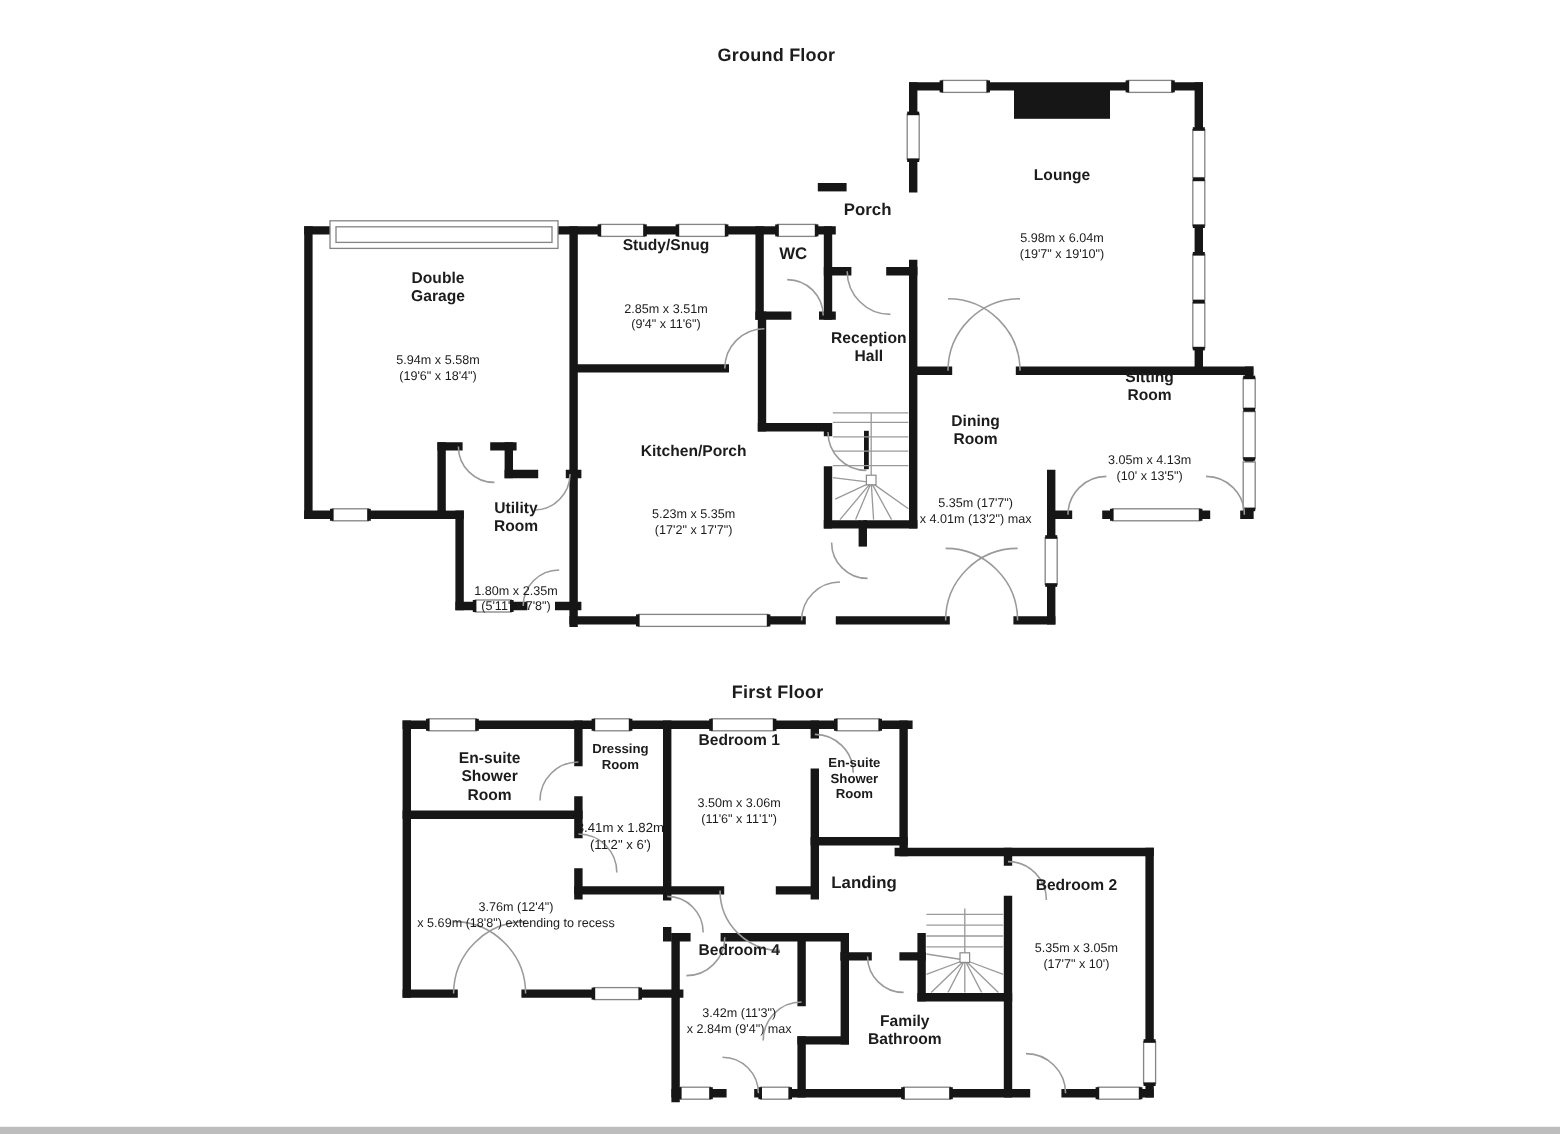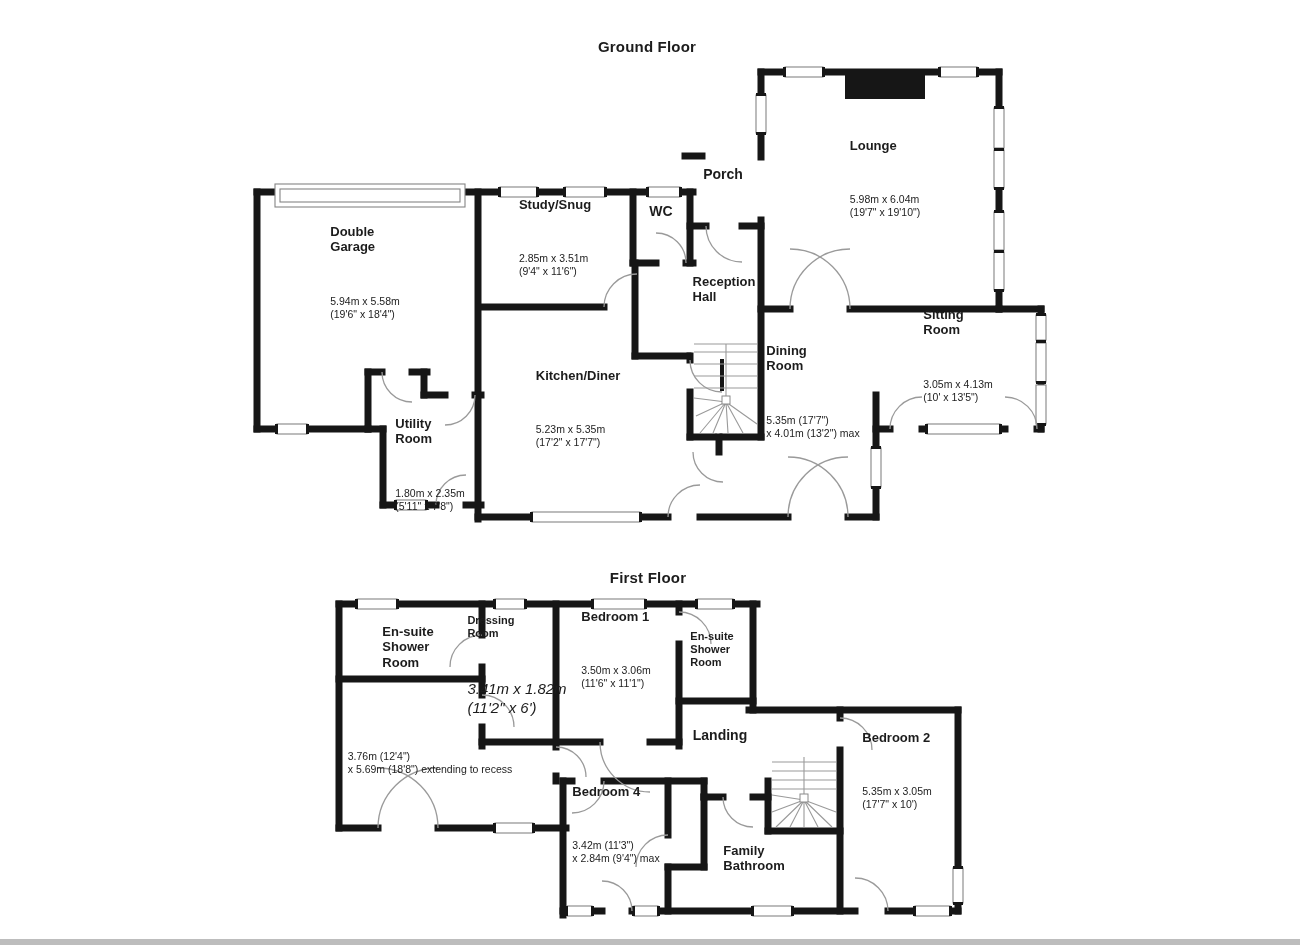--- a/index.html
+++ b/index.html
@@ -2,25 +2,25 @@
 <html><head>
 <meta charset="utf-8">
 <style>
   html,body{margin:0;padding:0;background:#ffffff;}
   body{width:1300px;height:945px;position:relative;overflow:hidden;
        font-family:"Liberation Sans","DejaVu Sans",sans-serif;color:#1c1c1c;}
   #plan{position:absolute;left:0;top:0;}
   .floor-title{position:absolute;transform:translate(-50%,-50%);
        font-size:15px;font-weight:bold;letter-spacing:.2px;white-space:nowrap;}
   .room-label{position:absolute;transform:translate(-50%,-50%);
-       white-space:pre-line;line-height:1.22;}
+       text-align:center;white-space:pre-line;line-height:1.22;}
   .rname{display:block;font-weight:bold;font-size:13px;}
   .rdims{display:block;font-size:10.5px;line-height:1.25;white-space:pre;margin-top:20px;}
   .room-label.sm .rname{font-size:11px;margin-top:24px;}
-  .room-label.sm .rdims{font-size:15px;font-style:italic;}
+  .room-label.sm .rdims{font-size:11px;}
   .room-label.lg .rname{font-size:14px;}
   .scan-edge{position:absolute;left:0;bottom:0;width:1300px;height:6px;background:#bdbdbd;}
   svg .wall{stroke:#161616;stroke-width:7;fill:none;stroke-linecap:square;}
   svg .arc{stroke:#9a9a9a;stroke-width:1.3;fill:none;}
   svg .stair{stroke:#9a9a9a;stroke-width:1.1;fill:none;}
   svg .leaf{stroke:#161616;stroke-width:4;fill:none;}
   svg .wg{fill:#ffffff;stroke:#858585;stroke-width:1.1;}
   svg .wc{fill:#161616;stroke:none;}
   svg .post{fill:#ffffff;stroke:#8a8a8a;stroke-width:1;}
   svg .chimney{fill:#161616;stroke:none;}
@@ -270,21 +270,21 @@
   <span class="rname">Reception
 Hall</span>
 </div>
 <div class="room-label" style="left:365px;top:272px">
   <span class="rname">Double
 Garage</span>
   <span class="rdims">5.94m x 5.58m
 (19'6" x 18'4")</span>
 </div>
 <div class="room-label" style="left:578px;top:408px">
-  <span class="rname">Kitchen/Diner</span>
+  <span class="rname">Kitchen/Porch</span>
   <span class="rdims">5.23m x 5.35m
 (17'2" x 17'7")</span>
 </div>
 <div class="room-label" style="left:430px;top:464px">
   <span class="rname">Utility
 Room</span>
   <span class="rdims">1.80m x 2.35m
 (5'11" x 7'8")</span>
 </div>
 <div class="room-label" style="left:813px;top:391px">

